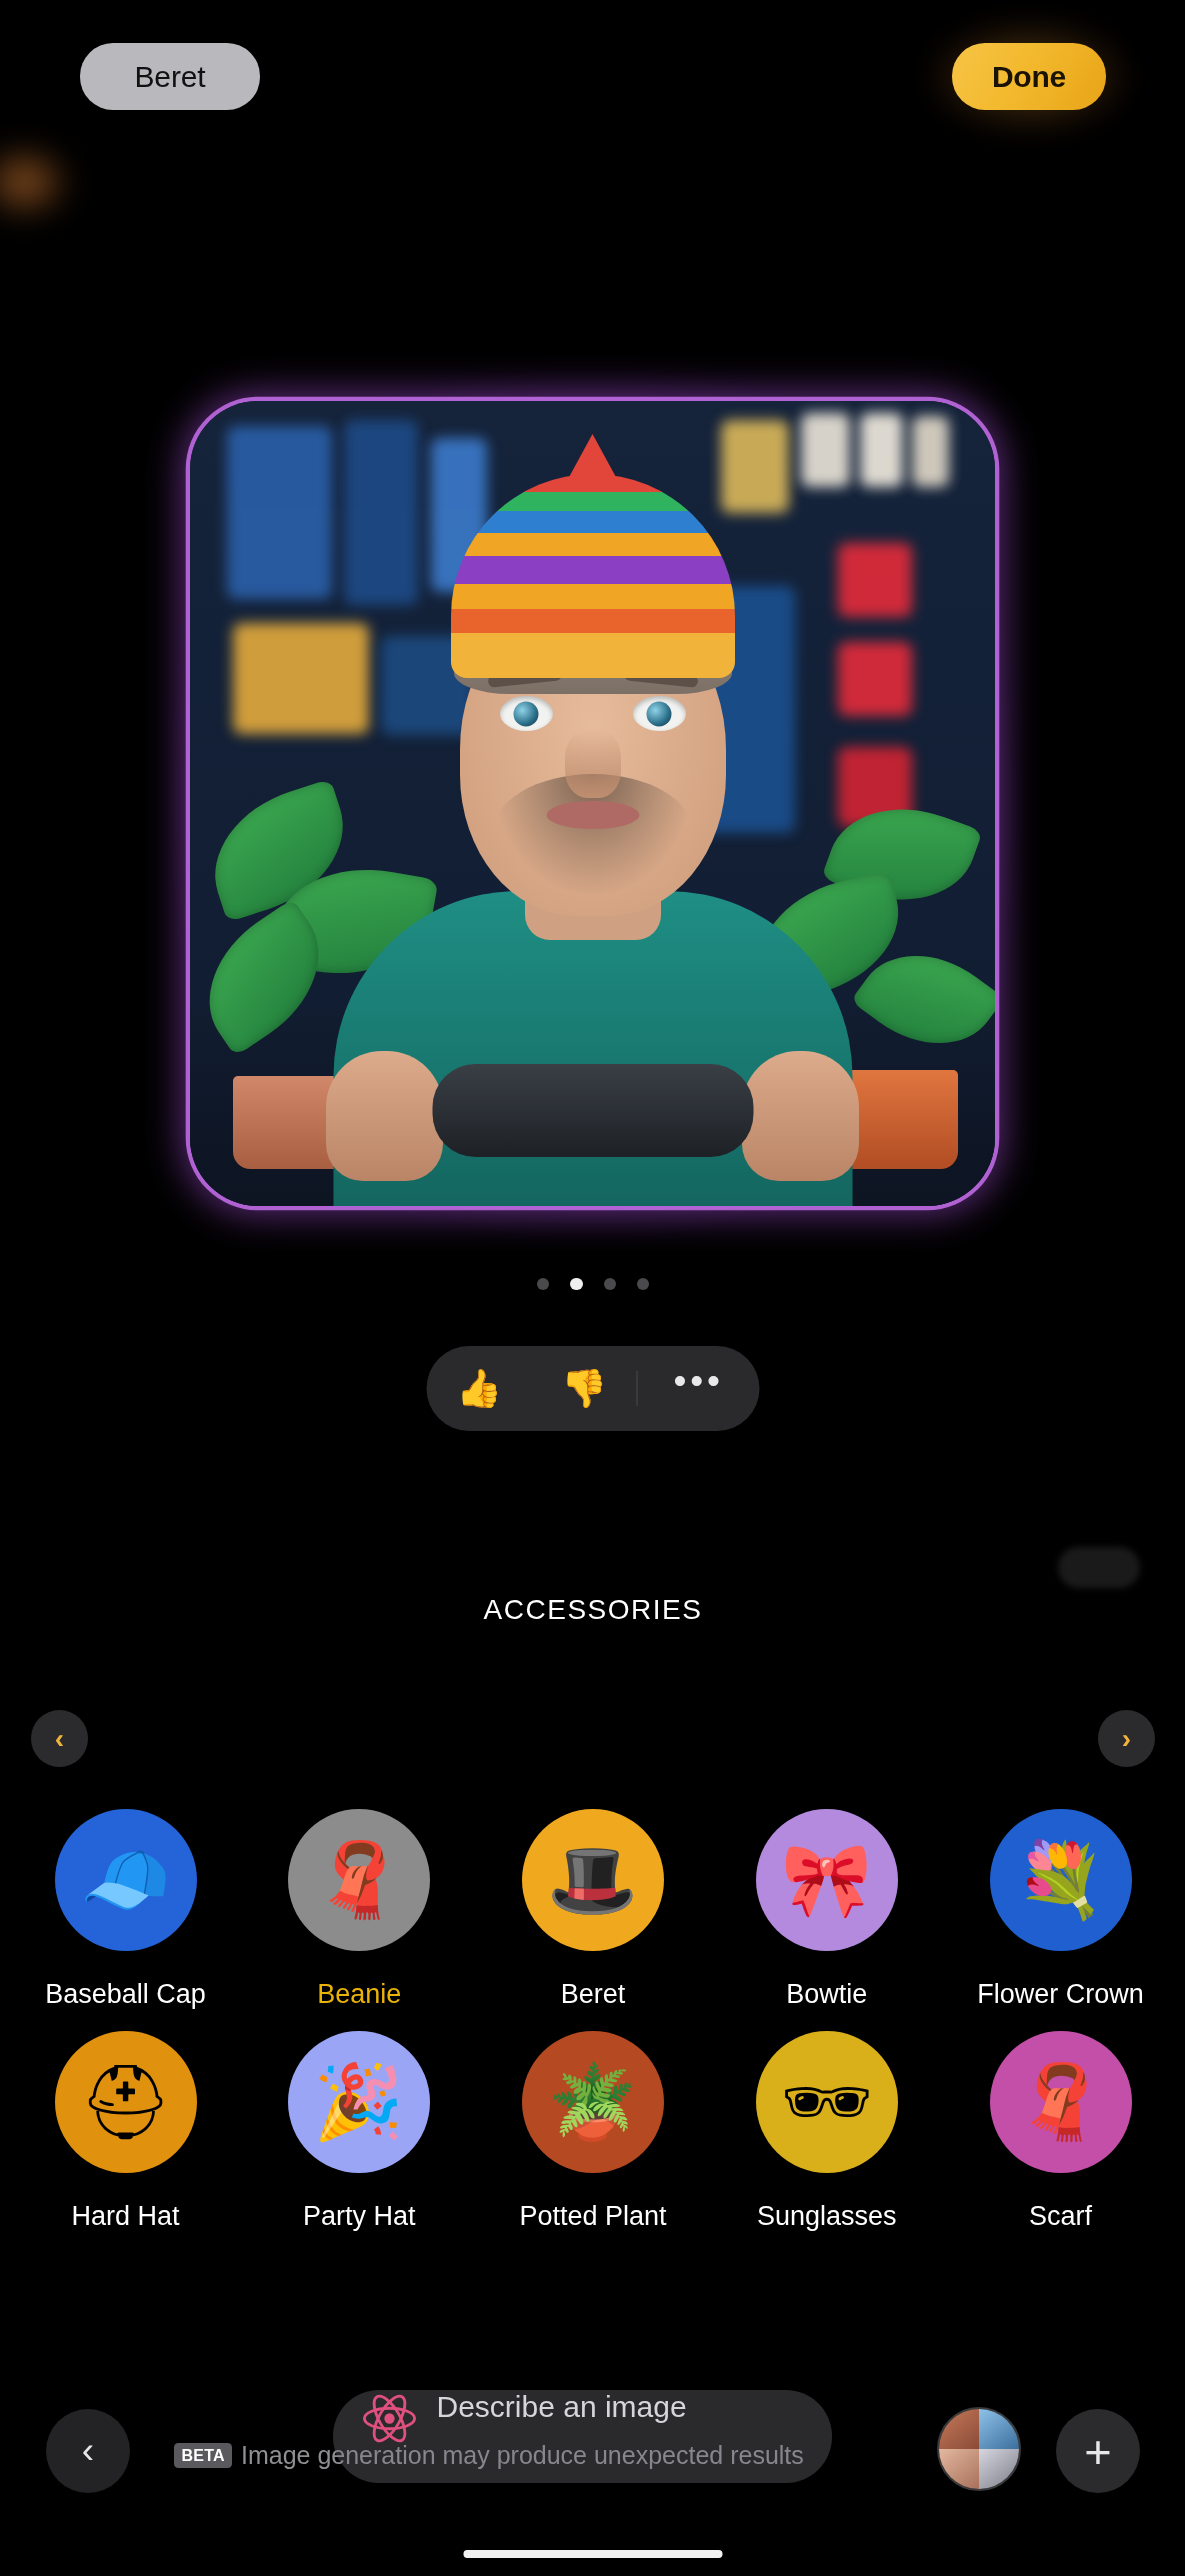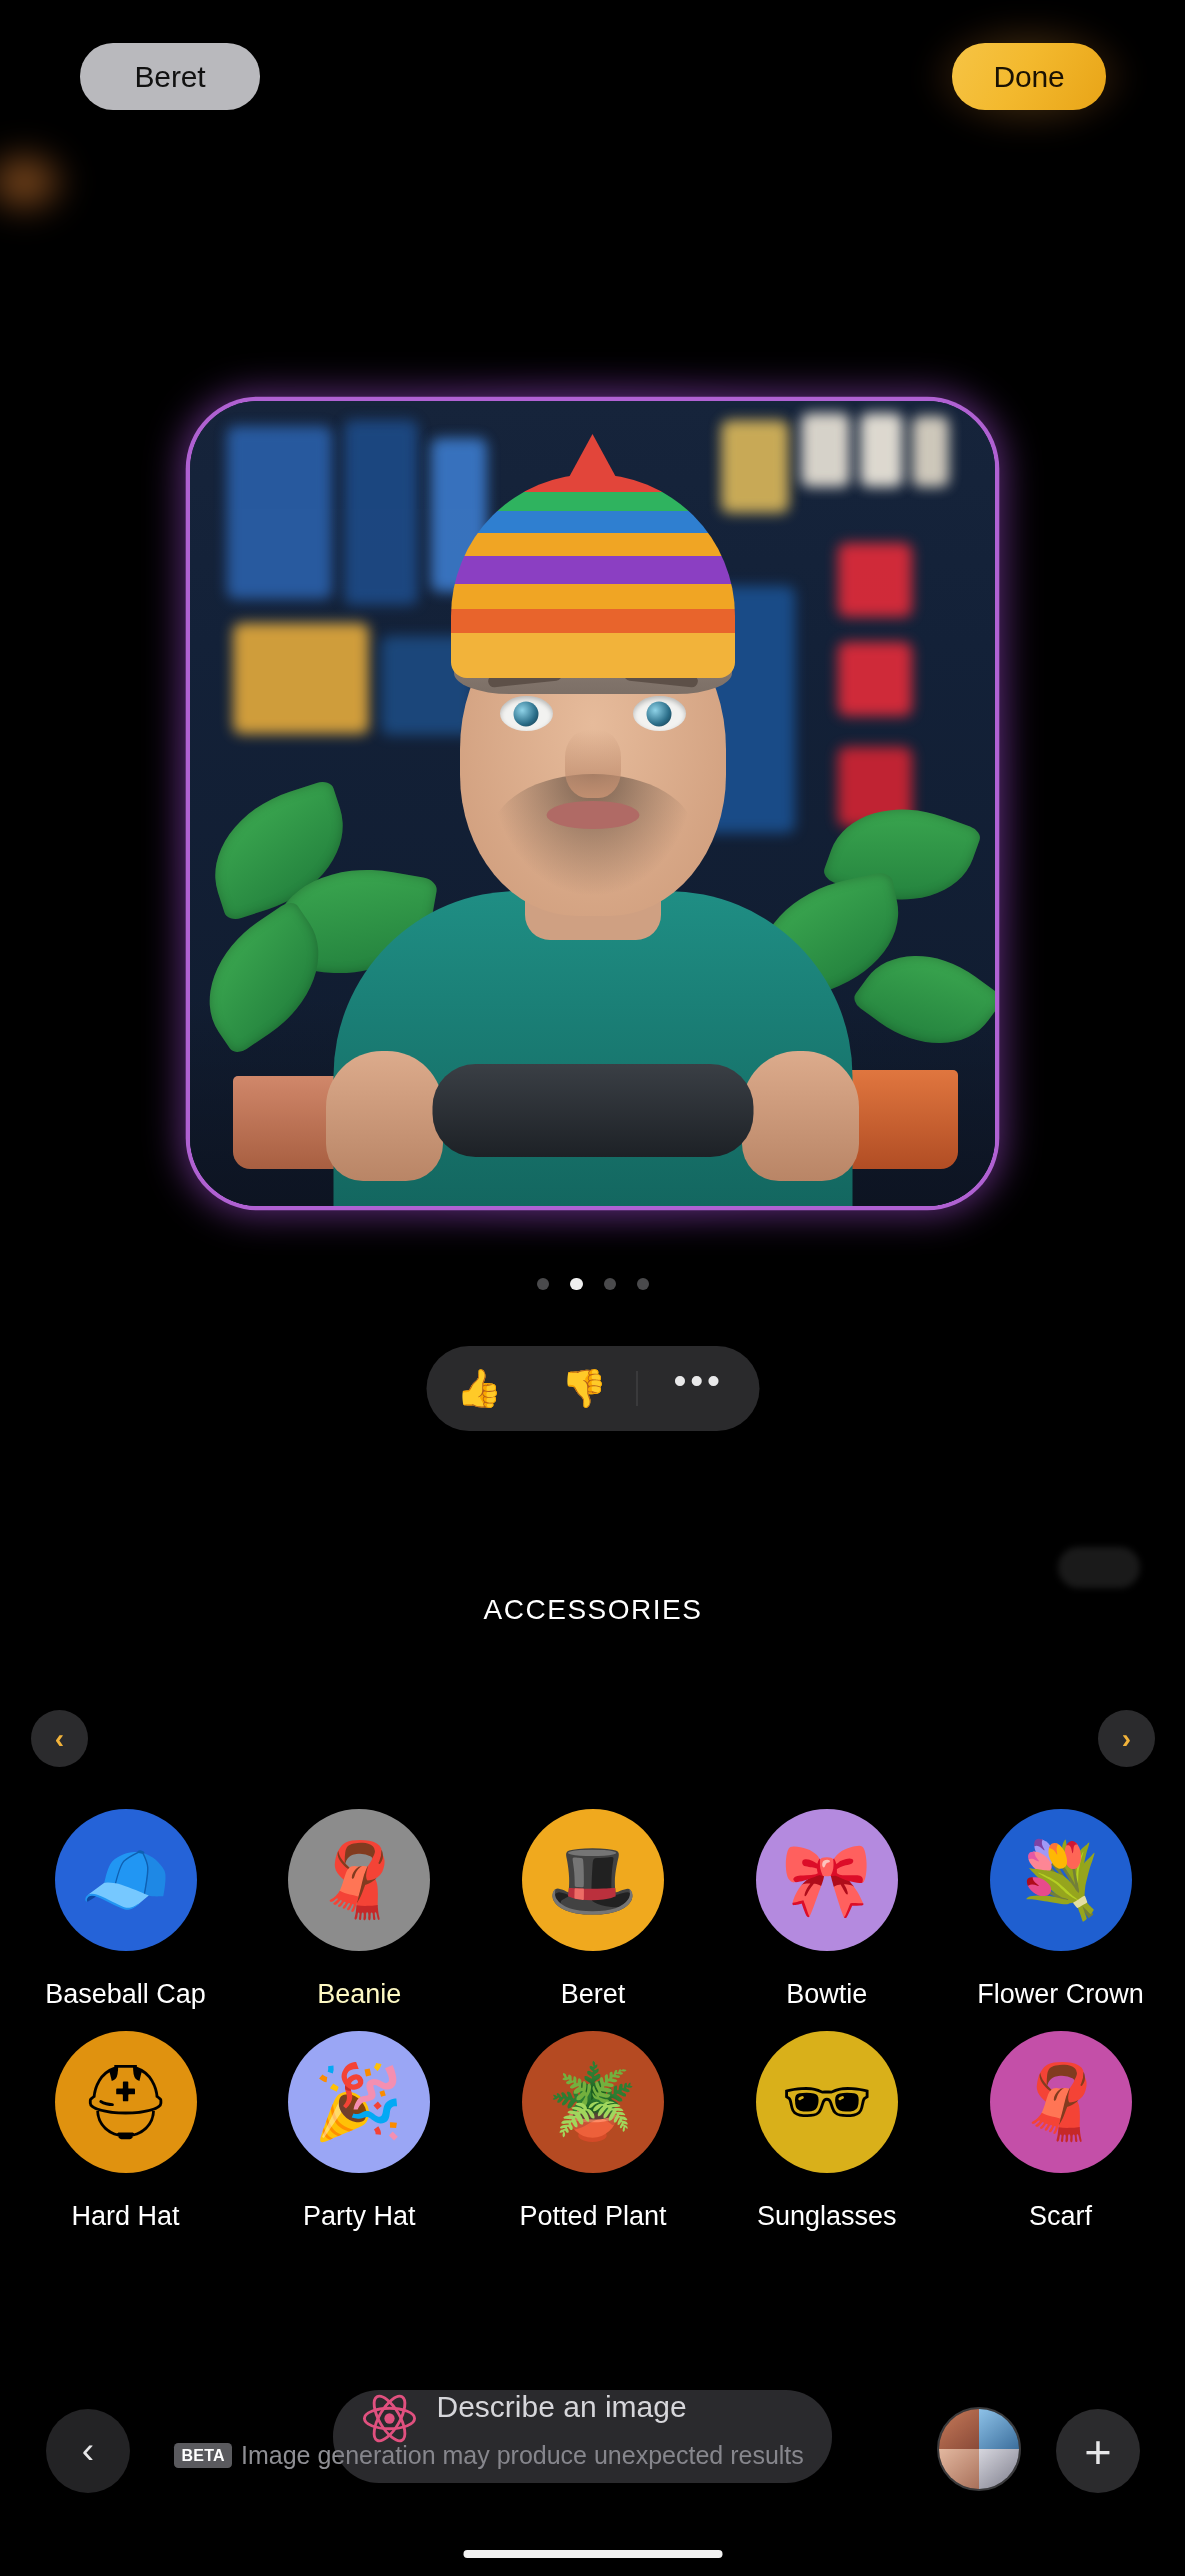--- a/index.html
+++ b/index.html
@@ -49,21 +49,21 @@
     background: radial-gradient(ellipse at center, rgba(255,180,60,0.30), rgba(255,120,40,0.05) 65%, transparent 75%);
     filter: blur(11px);
   }
   .done-btn {
     position: absolute;
     inset: 0;
     border-radius: 33px;
     background: linear-gradient(120deg, #f6c445 0%, #f3b92e 45%, #e8a417 100%);
     color: #1a1203;
     font-size: 30px;
-    font-weight: 400;
+    font-weight: 700;
     display: flex; align-items: center; justify-content: center;
     letter-spacing: -0.2px;
   }
 
   
   .corner-blob {
     position: absolute;
     left: -25px; top: 142px;
     width: 99px; height: 80px;
     border-radius: 50%;
@@ -286,21 +286,21 @@
     display: flex; align-items: center; justify-content: center;
     font-size: 73px;
     overflow: hidden;
   }
   .cell-label {
     margin-top: 28px;
     color: #fff;
     font-size: 27px;
     white-space: nowrap;
   }
-  .cell-label.dim { color: #fef9c3; }
+  .cell-label.dim { color: #eab308; }
 
   
   .bottom-zone {
     position: absolute;
     left: 0; right: 0; bottom: 0; height: 185px;
   }
   .back-circle {
     position: absolute;
     left: 46px; bottom: 83px;
     width: 84px; height: 84px;

